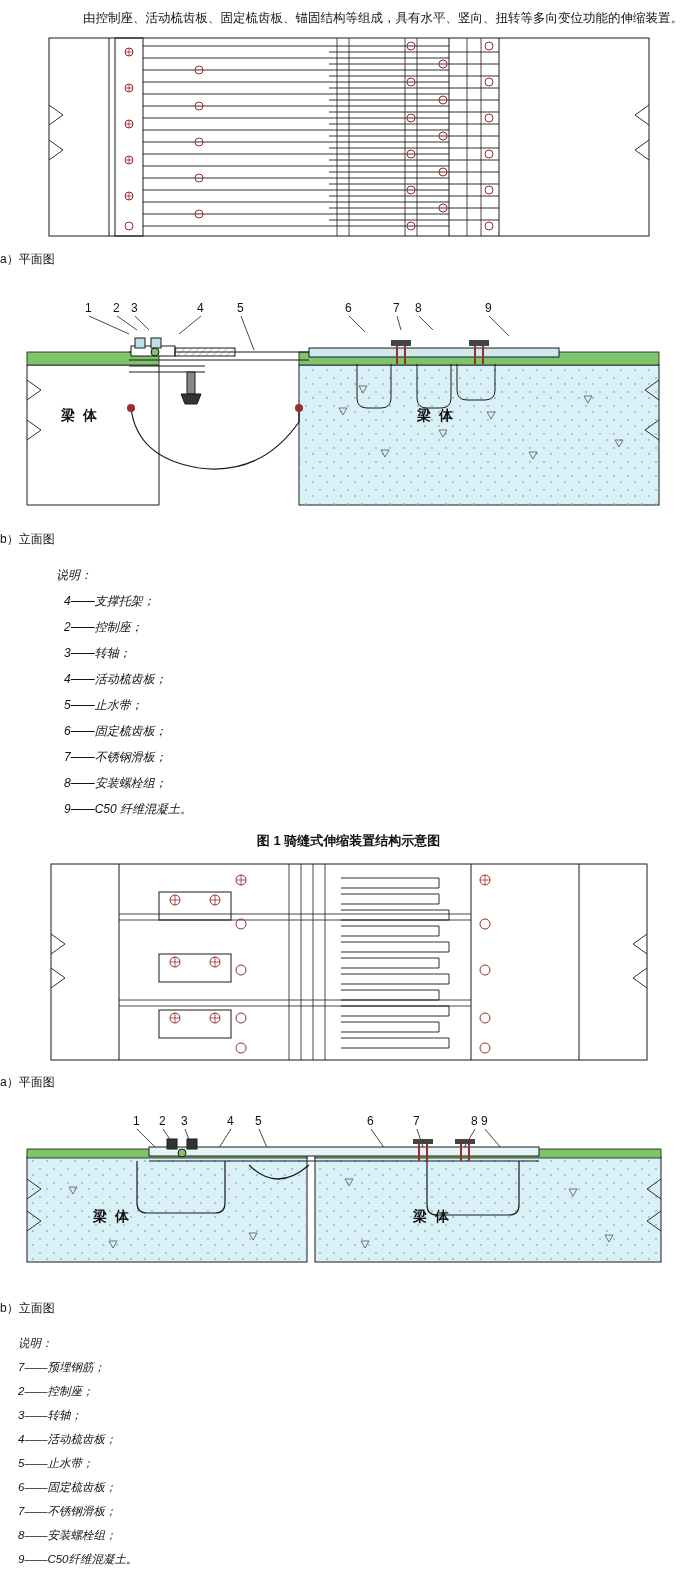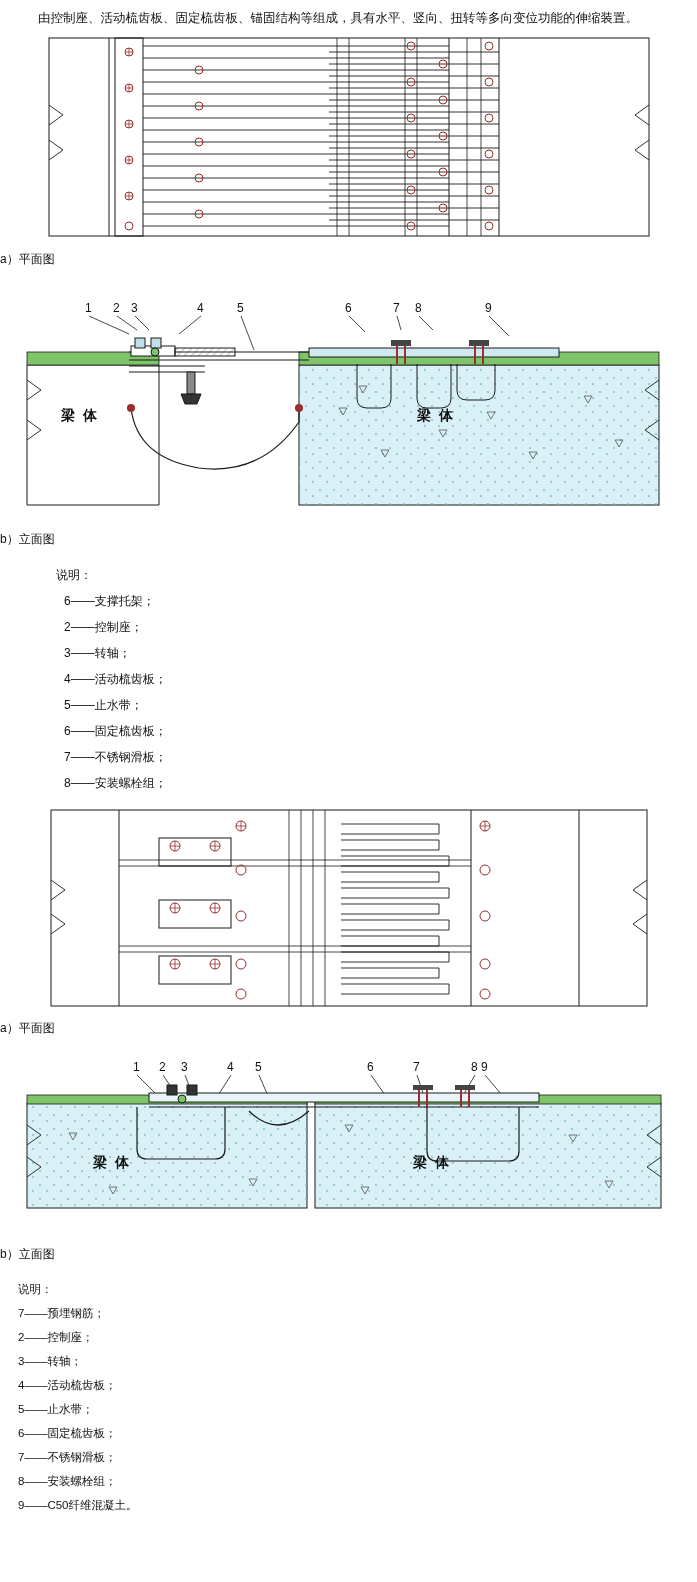--- a/index.html
+++ b/index.html
@@ -6,34 +6,34 @@
   body{
     width:697px;
     background:#ffffff;
     font-family:"Liberation Sans","DejaVu Sans",sans-serif;
     color:#111;
     -webkit-font-smoothing:antialiased;
   }
   .page{width:697px;position:relative;padding-top:8px;box-sizing:border-box;}
 
   
-  .intro{font-size:12.5px;line-height:20px;padding:0 14px 0 14px;}
+  .intro{font-size:12.5px;line-height:20px;padding:0 14px 0 14px;text-align:right;}
   .intro p{margin:0 0 2px 0;}
   .indent{text-indent:24px;}
 
   
   .figwrap{position:relative;}
   .caption{font-size:12px;margin:6px 0 0 0;}
   .figtitle{text-align:center;font-size:13px;font-weight:bold;margin:10px 0 4px 0;}
 
   
   .legend{font-size:12px;line-height:26px;}
   .legend.l1{padding-left:56px;}
   .legend.l2{padding-left:18px;line-height:24px;font-size:11.5px;}
-  .legend div{white-space:nowrap;}
+  .legend div{white-space:nowrap;font-style:italic;}
 
   
   .canvas{position:relative;margin:0 auto;}
   svg{display:block;}
 
   .lbl{font-size:12px;fill:#111;font-family:"Liberation Sans","DejaVu Sans",sans-serif;}
   .lblbold{font-size:14px;fill:#111;font-weight:bold;letter-spacing:2px;font-family:"Liberation Sans","DejaVu Sans",sans-serif;}
 </style>
 </head>
 <body>
@@ -271,31 +271,33 @@
         <circle cx="122" cy="118" r="4" fill="#9b2d2d"></circle>
         <circle cx="290" cy="118" r="4" fill="#9b2d2d"></circle>
       </svg>
     </div>
     <div class="caption">b）立面图</div>
   </div>
 
   <div class="legend l1" style="margin-top:14px;">
     <div>说明：</div>
     <div style="padding-left:8px;">
-      <div>6——支撑托架；</div>
+      <div>4——支撑托架；</div>
       <div>2——控制座；</div>
       <div>3——转轴；</div>
       <div>4——活动梳齿板；</div>
       <div>5——止水带；</div>
       <div>6——固定梳齿板；</div>
       <div>7——不锈钢滑板；</div>
       <div>8——安装螺栓组；</div>
+      <div>9——C50 纤维混凝土。</div>
     </div>
   </div>
 
+  <div class="figtitle">图 1  骑缝式伸缩装置结构示意图</div>
 
   <div class="figwrap" style="margin-top:8px;">
     <div class="canvas" style="width:660px;height:210px;">
       <svg width="660" height="210" viewBox="0 0 660 210">
         <g stroke="#1a1a1a" fill="none" stroke-width="1">
           <rect x="32" y="6" width="596" height="196"></rect>
           <path d="M32,96 l14,-10 l-14,-10 M32,130 l14,-10 l-14,-10" stroke-width="0.9"></path>
           <path d="M628,96 l-14,-10 l14,-10 M628,130 l-14,-10 l14,-10" stroke-width="0.9"></path>
 
           <line x1="100" y1="6" x2="100" y2="202"></line>

